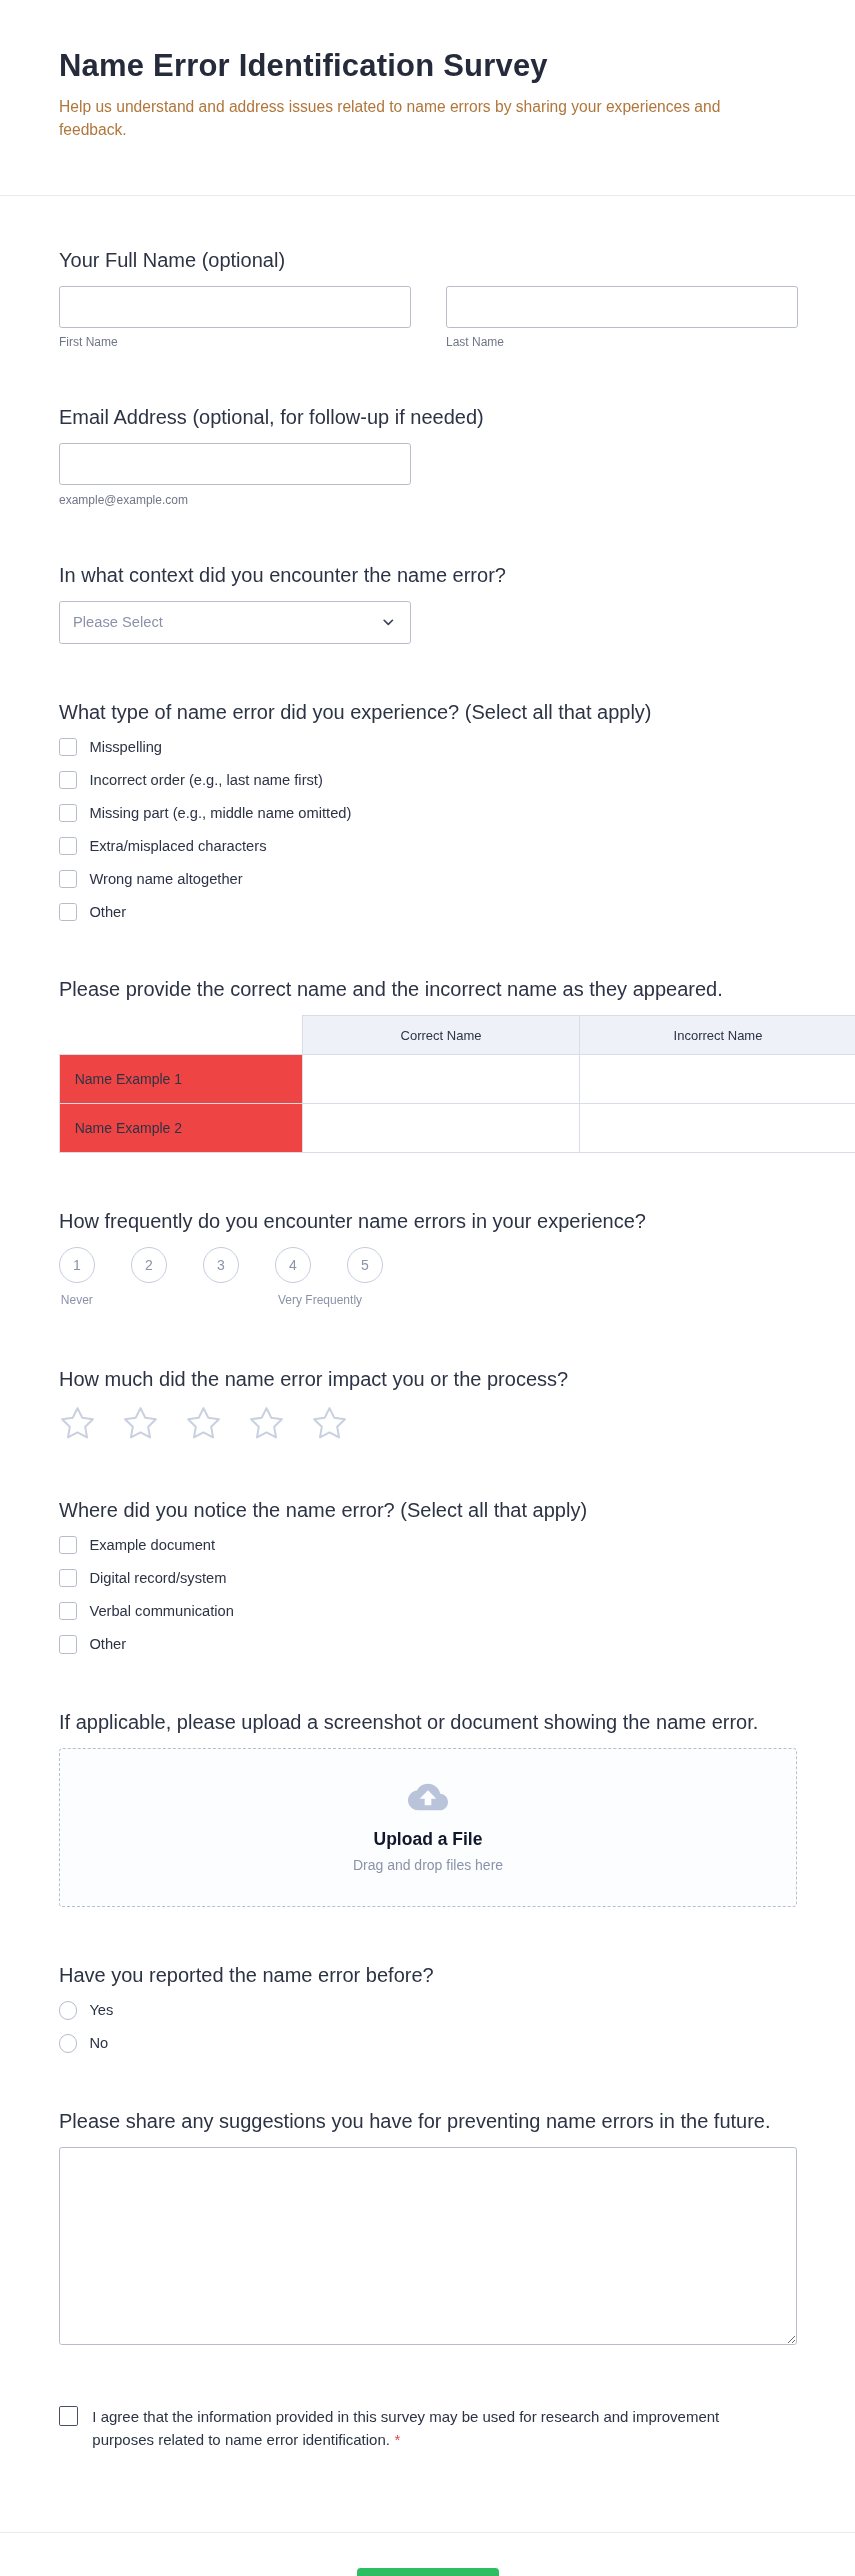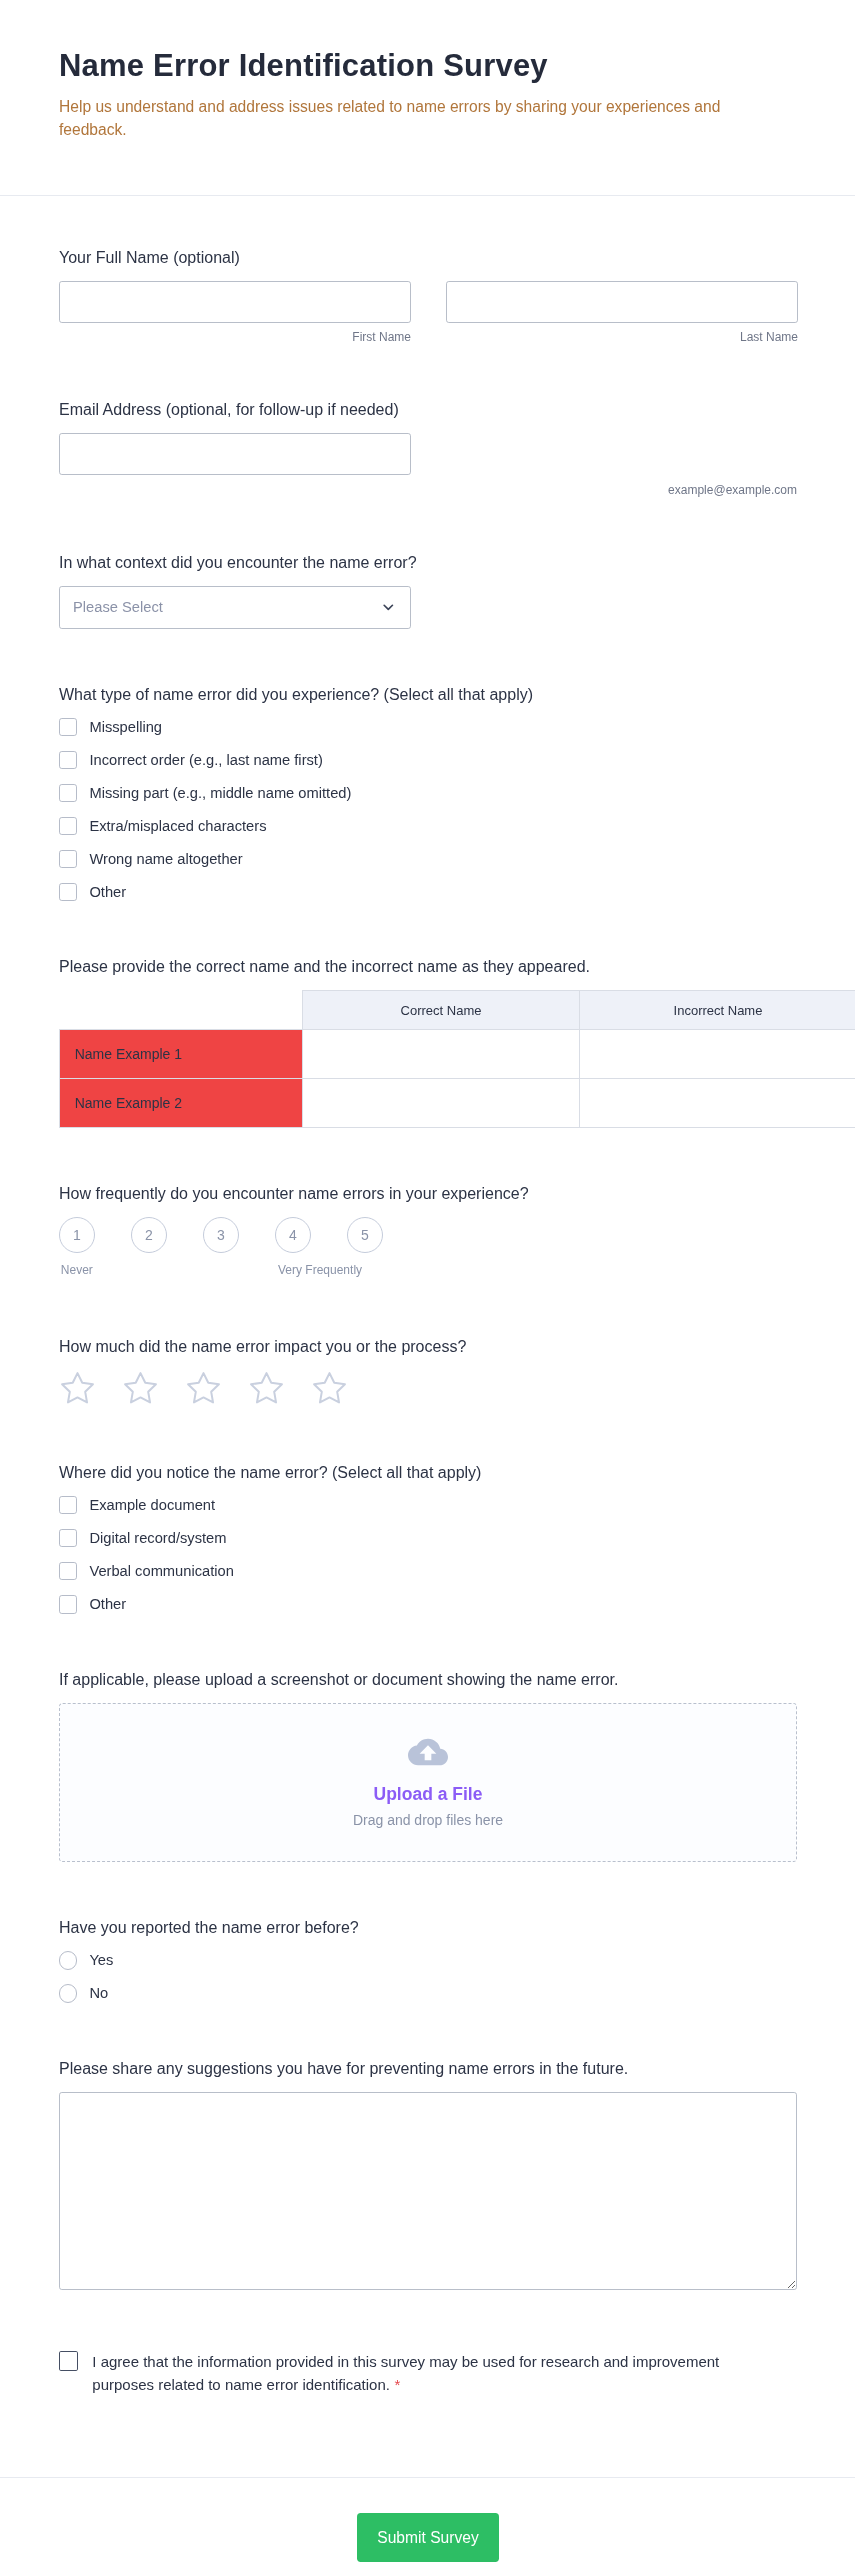--- a/index.html
+++ b/index.html
@@ -27,26 +27,26 @@
     color: #b1763b;
     max-width: 672px;
   }
   .divider { border: none; border-top: 0.9px solid #e7eaf0; margin: 0; }
 
   
   .form-body { padding: 53px 59px 0; }
   .question { margin-bottom: 57px; }
   .q-label {
     display: block;
-    font-size: 16px;
+    font-size: 20px;
     font-weight: 500;
     color: #2c3345;
     margin-bottom: 14px;
   }
-  .sublabel { font-size: 12px; color: #6f7688; margin-top: 7.4px; text-align: right; }
+  .sublabel { font-size: 12px; color: #6f7688; margin-top: 7.4px; }
 
   input.text-input {
     height: 42px;
     width: 352px;
     border: 0.9px solid #b8bec9;
     border-radius: 2.8px;
     padding: 0 11px;
     font-size: 14.7px;
     font-family: "Liberation Sans", sans-serif;
     color: #2c3345;
@@ -147,21 +147,21 @@
   
   .upload-box {
     width: 738px;
     border: 0.9px dashed #b9c0cd;
     border-radius: 3.7px;
     background: #fcfdff;
     text-align: center;
     padding: 28px 0 33px;
     cursor: pointer;
   }
-  .upload-title { font-size: 17.5px; font-weight: 700; color: #8b5cf6; margin-top: 9.2px; text-align: center; }
+  .upload-title { font-size: 17.5px; font-weight: 700; color: #0f172a; margin-top: 9.2px; text-align: center; }
   .upload-hint { font-size: 14px; color: #8a93a8; margin-top: 7.4px; }
 
   
   textarea.suggestions-area {
     width: 738px;
     height: 198px;
     border: 0.9px solid #b8bec9;
     border-radius: 2.8px;
     resize: both;
     font-family: "Liberation Sans", sans-serif;

